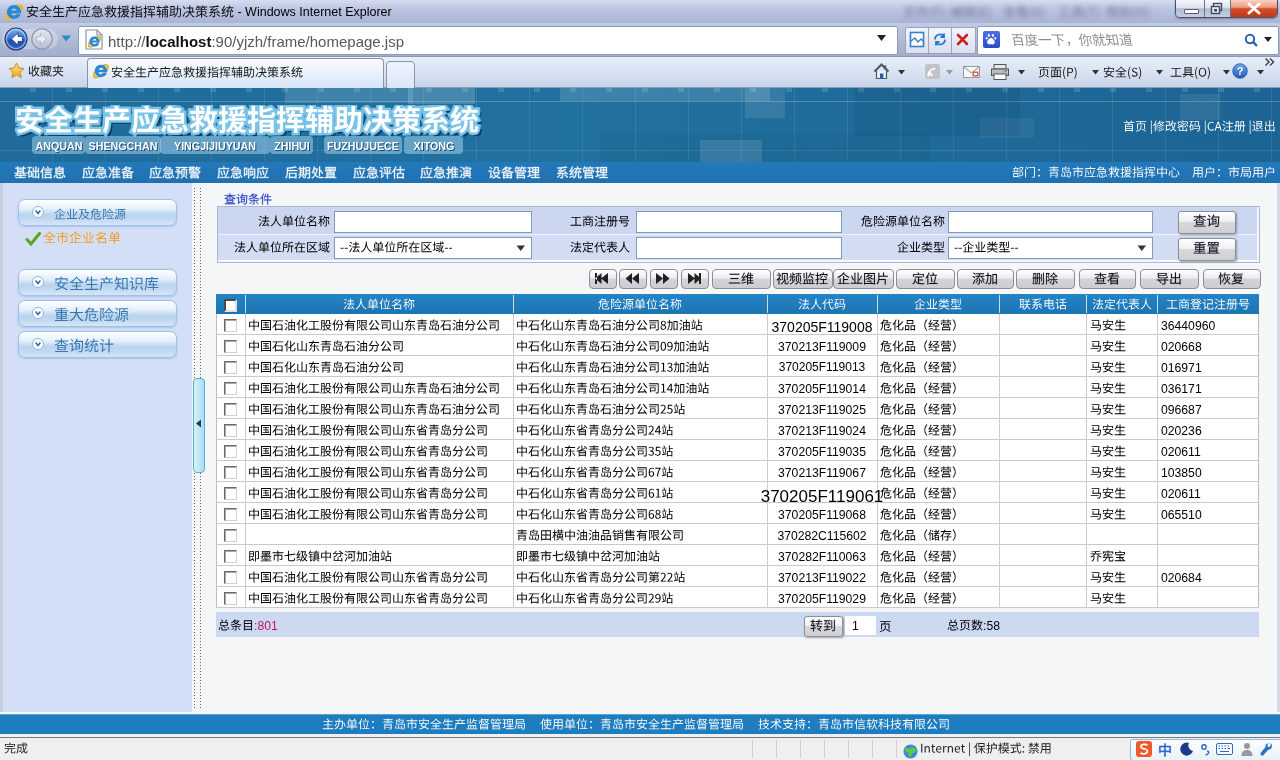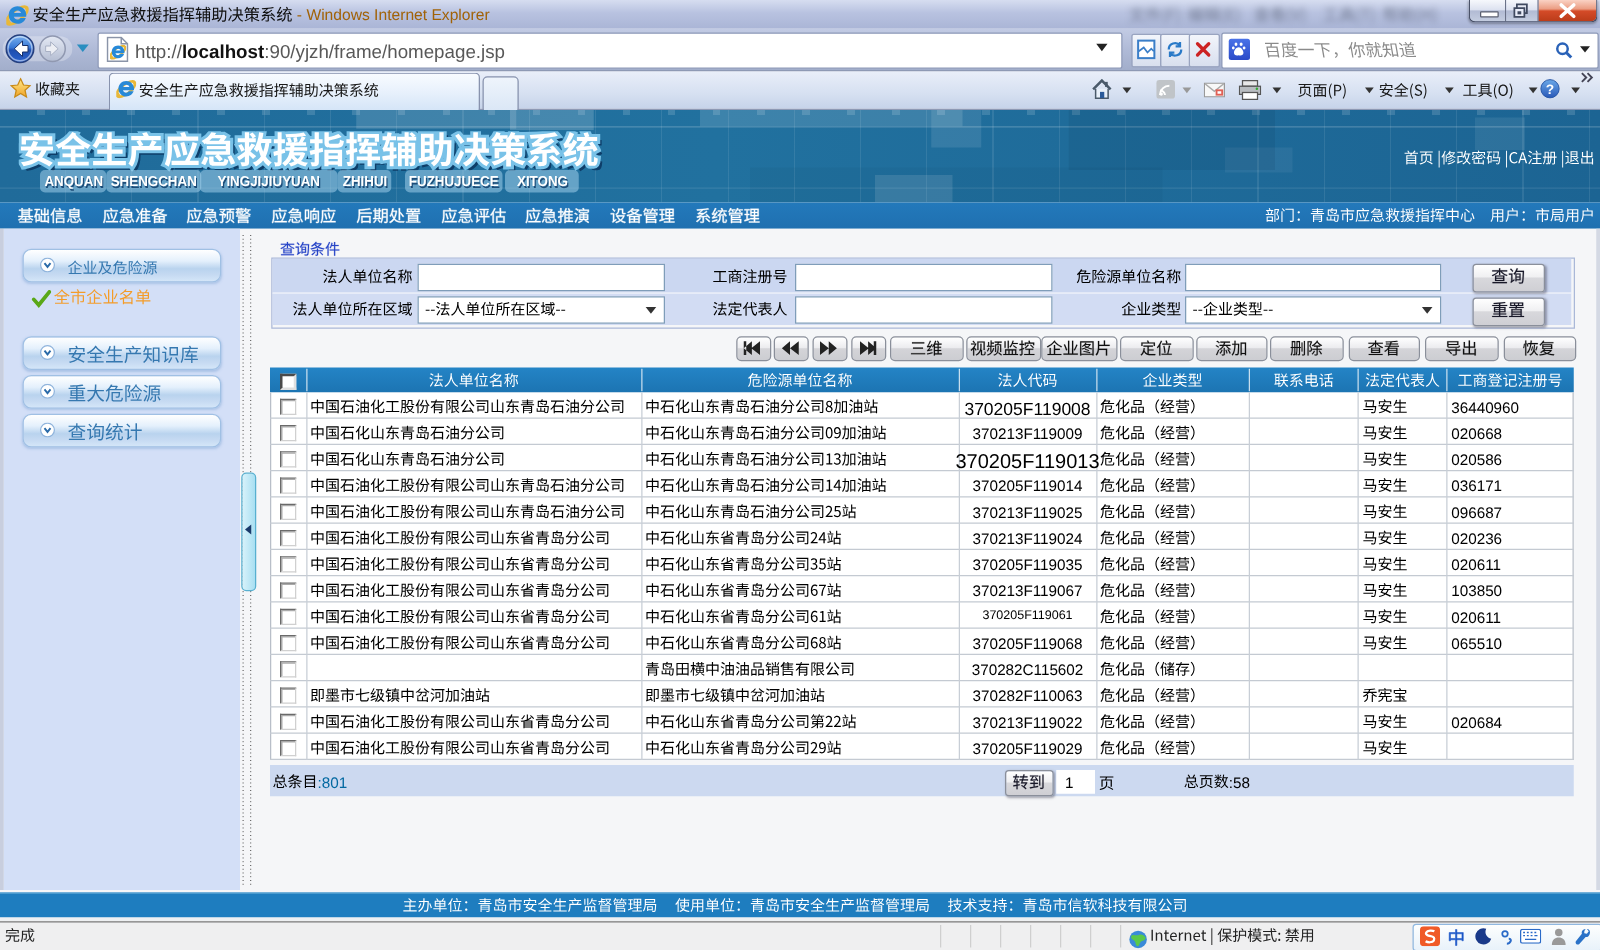--- a/index.html
+++ b/index.html
@@ -277,21 +277,21 @@
       <use href="#r8" x="8000"></use>
       <use href="#r9" x="9000"></use>
       <use href="#r10" x="10000"></use>
       <use href="#r11" x="11000"></use>
       <use href="#r12" x="12000"></use>
       <use href="#r13" x="13000"></use>
       <use href="#r14" x="14000"></use>
       <use href="#r15" x="15000"></use>
     </g>
   </svg>
-<div class="L" style="left:234px;top:5px;font-size:12.5px;color:#a16207"> - Windows Internet Explorer</div>
+<div class="L" style="left:234px;top:5px;font-size:12.5px;color:#000000"> - Windows Internet Explorer</div>
 <svg class="t" style="left:903.0px;top:4.6px;opacity:0.5;filter:blur(2.4px)" width="44" height="16">
     <g transform="translate(0,11.4) scale(0.01300,-0.01300)" fill="#343c4e">
       <use href="#r16" x="0"></use>
       <use href="#r17" x="1000"></use>
       <use href="#r18" x="2000"></use>
       <use href="#r19" x="2338"></use>
       <use href="#r20" x="2890"></use>
     </g>
   </svg>
 <svg class="t" style="left:950.0px;top:4.6px;opacity:0.5;filter:blur(2.4px)" width="45" height="16">
@@ -1281,40 +1281,40 @@
       <use href="#r156" x="9000"></use>
       <use href="#r152" x="10000"></use>
       <use href="#r153" x="11000"></use>
       <use href="#r167" x="12000"></use>
       <use href="#r168" x="12555"></use>
       <use href="#r133" x="13110"></use>
       <use href="#r146" x="14110"></use>
       <use href="#r158" x="15110"></use>
     </g>
   </svg>
-<div class="L" style="left:822.0px;top:361px;font-size:16px;color:#000;transform:translateX(-50%)">370205F119013</div>
+<div class="L" style="left:822.0px;top:361px;font-size:12px;color:#000;transform:translateX(-50%)">370205F119013</div>
 <svg class="t" style="left:880.0px;top:361.4px" width="86" height="15">
     <g transform="translate(0,10.6) scale(0.01200,-0.01200)" fill="#000">
       <use href="#r96" x="0"></use>
       <use href="#r147" x="1000"></use>
       <use href="#r159" x="2000"></use>
       <use href="#r160" x="3000"></use>
       <use href="#r161" x="4000"></use>
       <use href="#r162" x="5000"></use>
       <use href="#r163" x="6000"></use>
     </g>
   </svg>
 <svg class="t" style="left:1090.0px;top:361.4px" width="38" height="15">
     <g transform="translate(0,10.6) scale(0.01200,-0.01200)" fill="#000">
       <use href="#r164" x="0"></use>
       <use href="#r0" x="1000"></use>
       <use href="#r2" x="2000"></use>
     </g>
   </svg>
-<div class="L" style="left:1161px;top:361px;font-size:12.2px;color:#000">020586</div>
+<div class="L" style="left:1161px;top:361px;font-size:12.2px;color:#000">016971</div>
 <div style="position:absolute;left:224px;top:382px;width:11px;height:11px;background:#fff;border-top:1px solid #6a6a6a;border-left:1px solid #6a6a6a;border-right:1px solid #d0d0d0;border-bottom:1px solid #d0d0d0;box-shadow:inset 1px 1px 0 #aaa"></div>
 <svg class="t" style="left:248.0px;top:382.4px" width="254" height="15">
     <g transform="translate(0,10.6) scale(0.01200,-0.01200)" fill="#000">
       <use href="#r88" x="0"></use>
       <use href="#r144" x="1000"></use>
       <use href="#r145" x="2000"></use>
       <use href="#r146" x="3000"></use>
       <use href="#r147" x="4000"></use>
       <use href="#r27" x="5000"></use>
       <use href="#r148" x="6000"></use>
@@ -1665,21 +1665,21 @@
       <use href="#r85" x="6000"></use>
       <use href="#r86" x="7000"></use>
       <use href="#r156" x="8000"></use>
       <use href="#r152" x="9000"></use>
       <use href="#r153" x="10000"></use>
       <use href="#r173" x="11000"></use>
       <use href="#r167" x="11555"></use>
       <use href="#r158" x="12110"></use>
     </g>
   </svg>
-<div class="L" style="left:822.0px;top:487px;font-size:10px;color:#000;transform:translateX(-50%)">370205F119061</div>
+<div class="L" style="left:822.0px;top:487px;font-size:17px;color:#000;transform:translateX(-50%)">370205F119061</div>
 <svg class="t" style="left:880.0px;top:487.4px" width="86" height="15">
     <g transform="translate(0,10.6) scale(0.01200,-0.01200)" fill="#000">
       <use href="#r96" x="0"></use>
       <use href="#r147" x="1000"></use>
       <use href="#r159" x="2000"></use>
       <use href="#r160" x="3000"></use>
       <use href="#r161" x="4000"></use>
       <use href="#r162" x="5000"></use>
       <use href="#r163" x="6000"></use>
     </g>
@@ -1965,21 +1965,21 @@
     </g>
   </svg>
 <div style="position:absolute;left:216px;top:612px;width:1043px;height:25px;background:#ccd9f0"></div>
 <svg class="t" style="left:218.0px;top:619.4px" width="38" height="15">
     <g transform="translate(0,10.6) scale(0.01200,-0.01200)" fill="#000">
       <use href="#r192" x="0"></use>
       <use href="#r107" x="1000"></use>
       <use href="#r193" x="2000"></use>
     </g>
   </svg>
-<div class="L" style="left:254px;top:619px;font-size:12.2px;color:#0369a1">:801</div>
+<div class="L" style="left:254px;top:619px;font-size:12.2px;color:#be185d">:801</div>
 <div style="position:absolute;left:804px;top:616px;width:37px;height:19px;background:linear-gradient(#ffffff,#f0f0f2 45%,#d8d8dc 50%,#cfcfd4);border:1px solid #8a8f9a;border-radius:3px;box-shadow:1px 1px 2px rgba(60,60,80,.45)"></div>
 <svg class="t" style="left:809.5px;top:619.1px" width="28" height="16">
     <g transform="translate(0,11.4) scale(0.01300,-0.01300)" fill="#1a1a2a" stroke="#1a1a2a" stroke-width="10">
       <use href="#r194" x="0"></use>
       <use href="#r195" x="1000"></use>
     </g>
   </svg>
 <div style="position:absolute;left:845px;top:616px;width:31px;height:19px;background:#fff"></div>
 <div class="L" style="left:852px;top:619px;font-size:12.2px;color:#000">1</div>
 <svg class="t" style="left:879.0px;top:620.0px" width="15" height="15">

